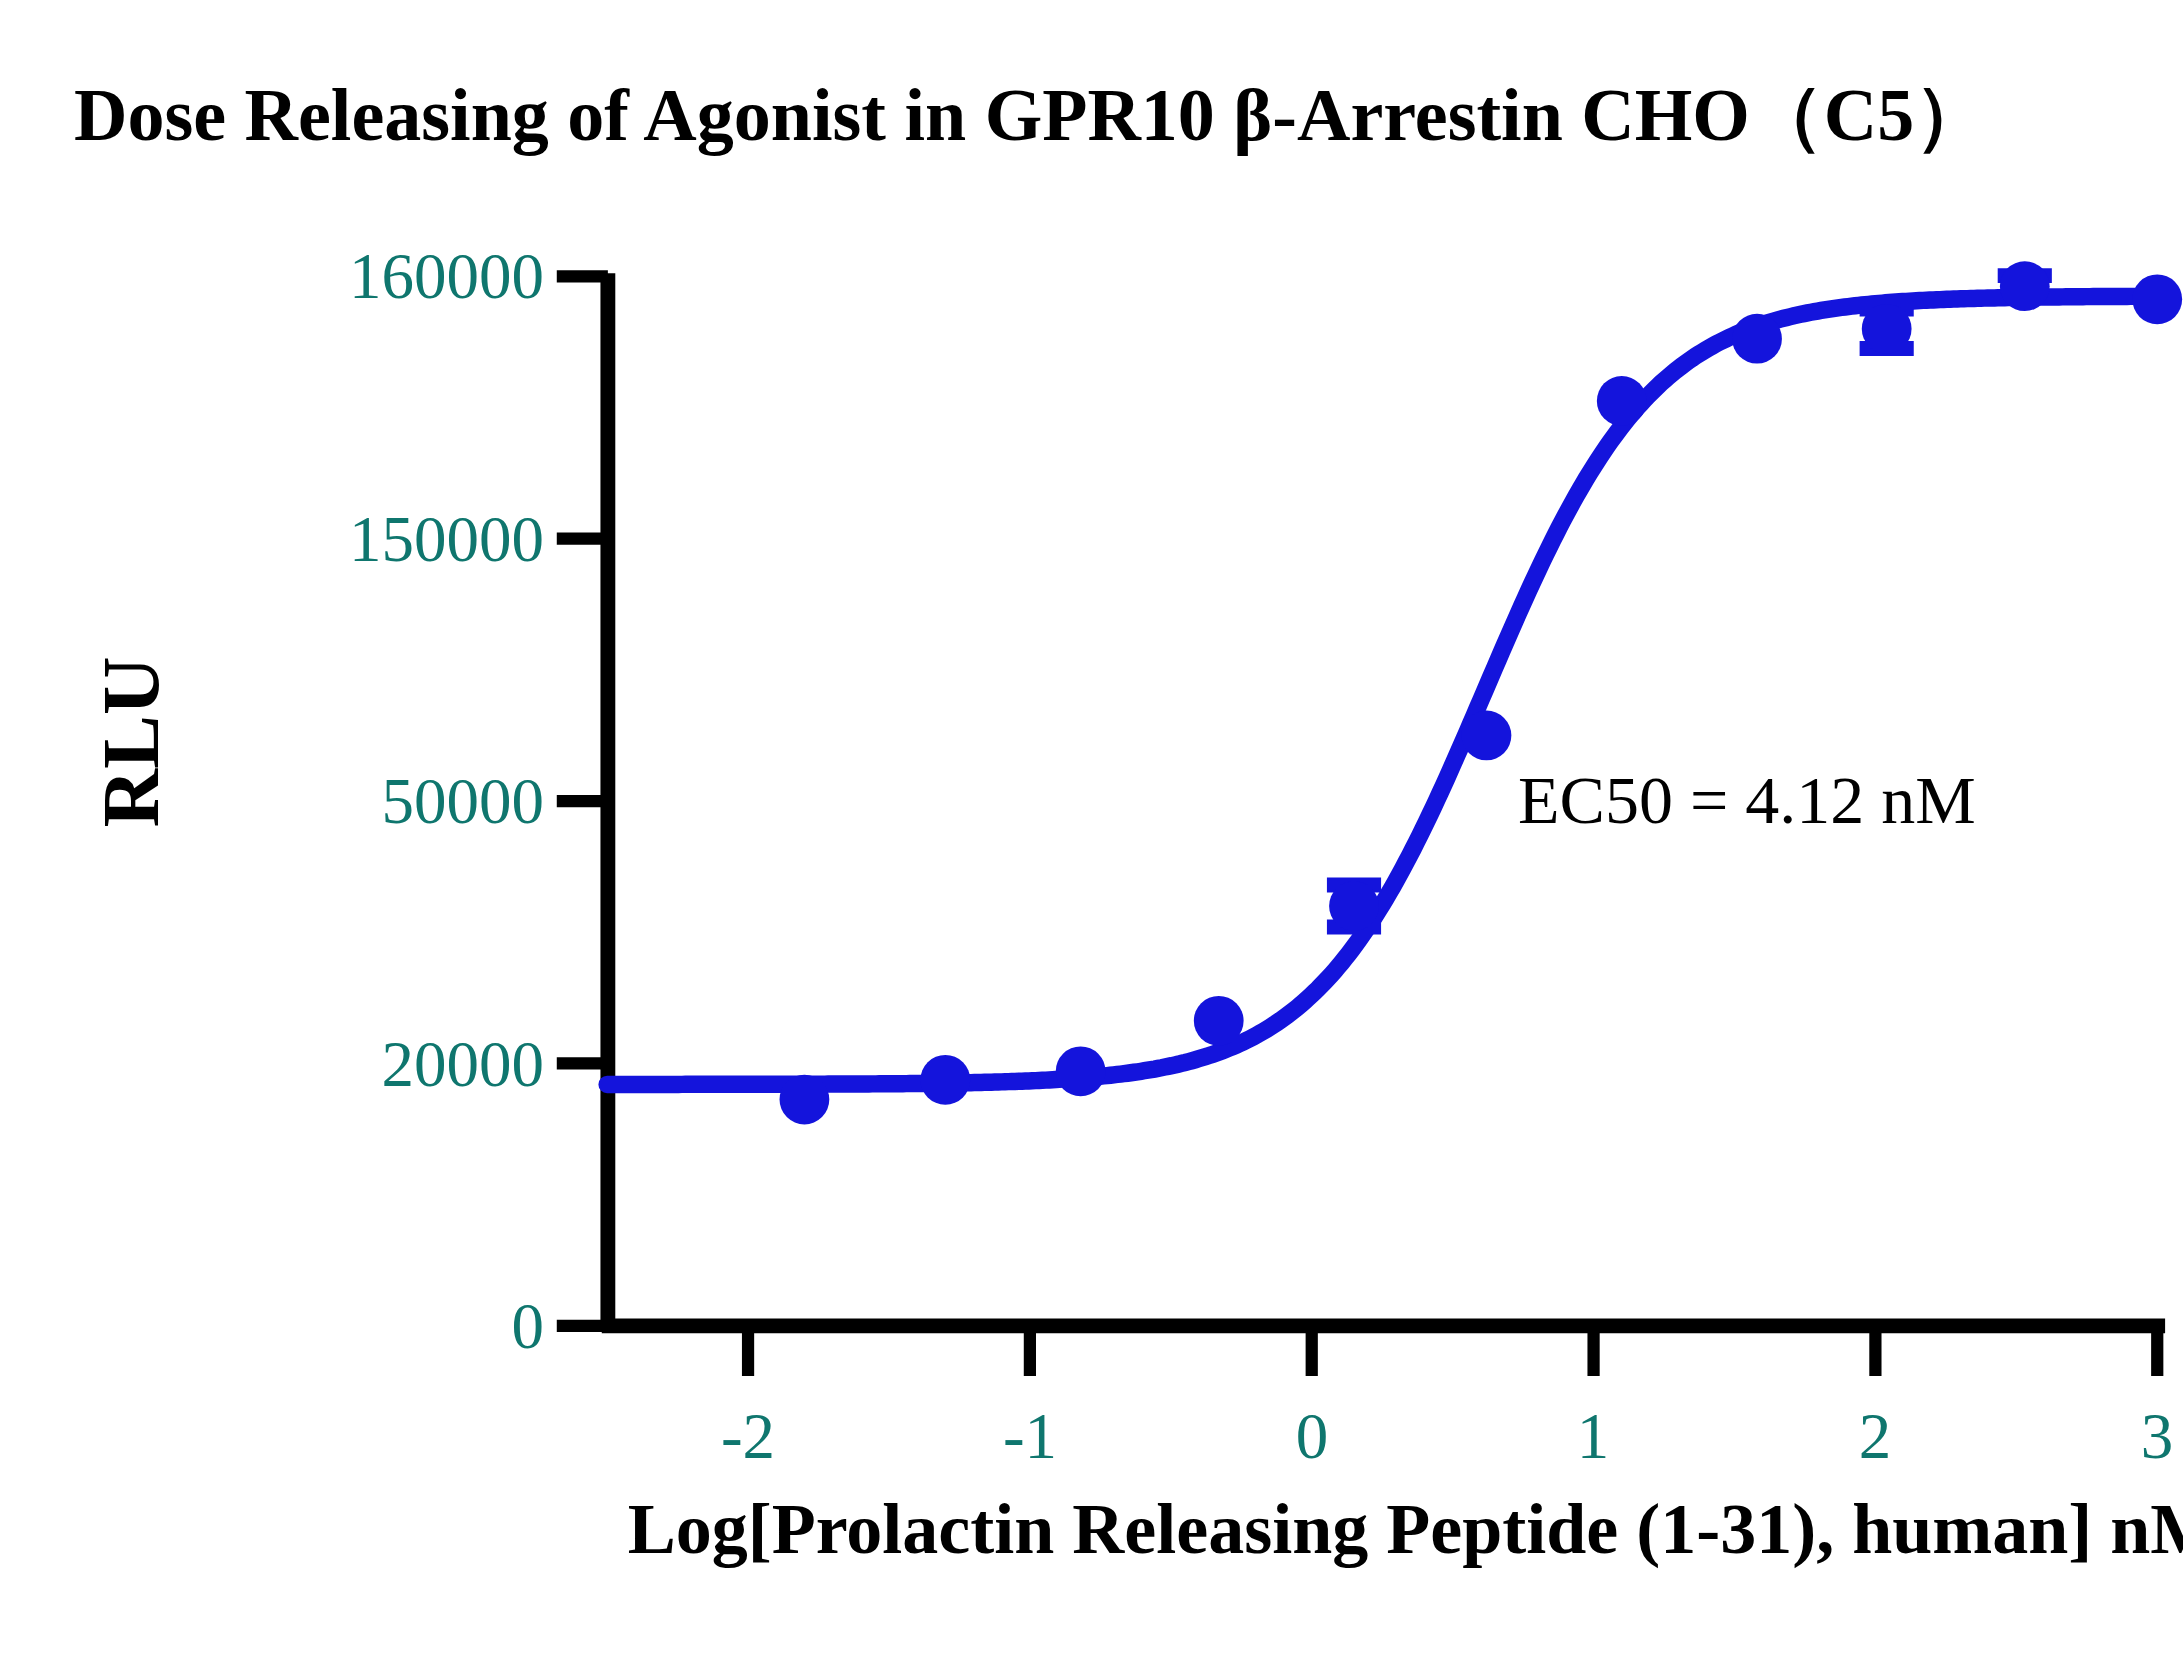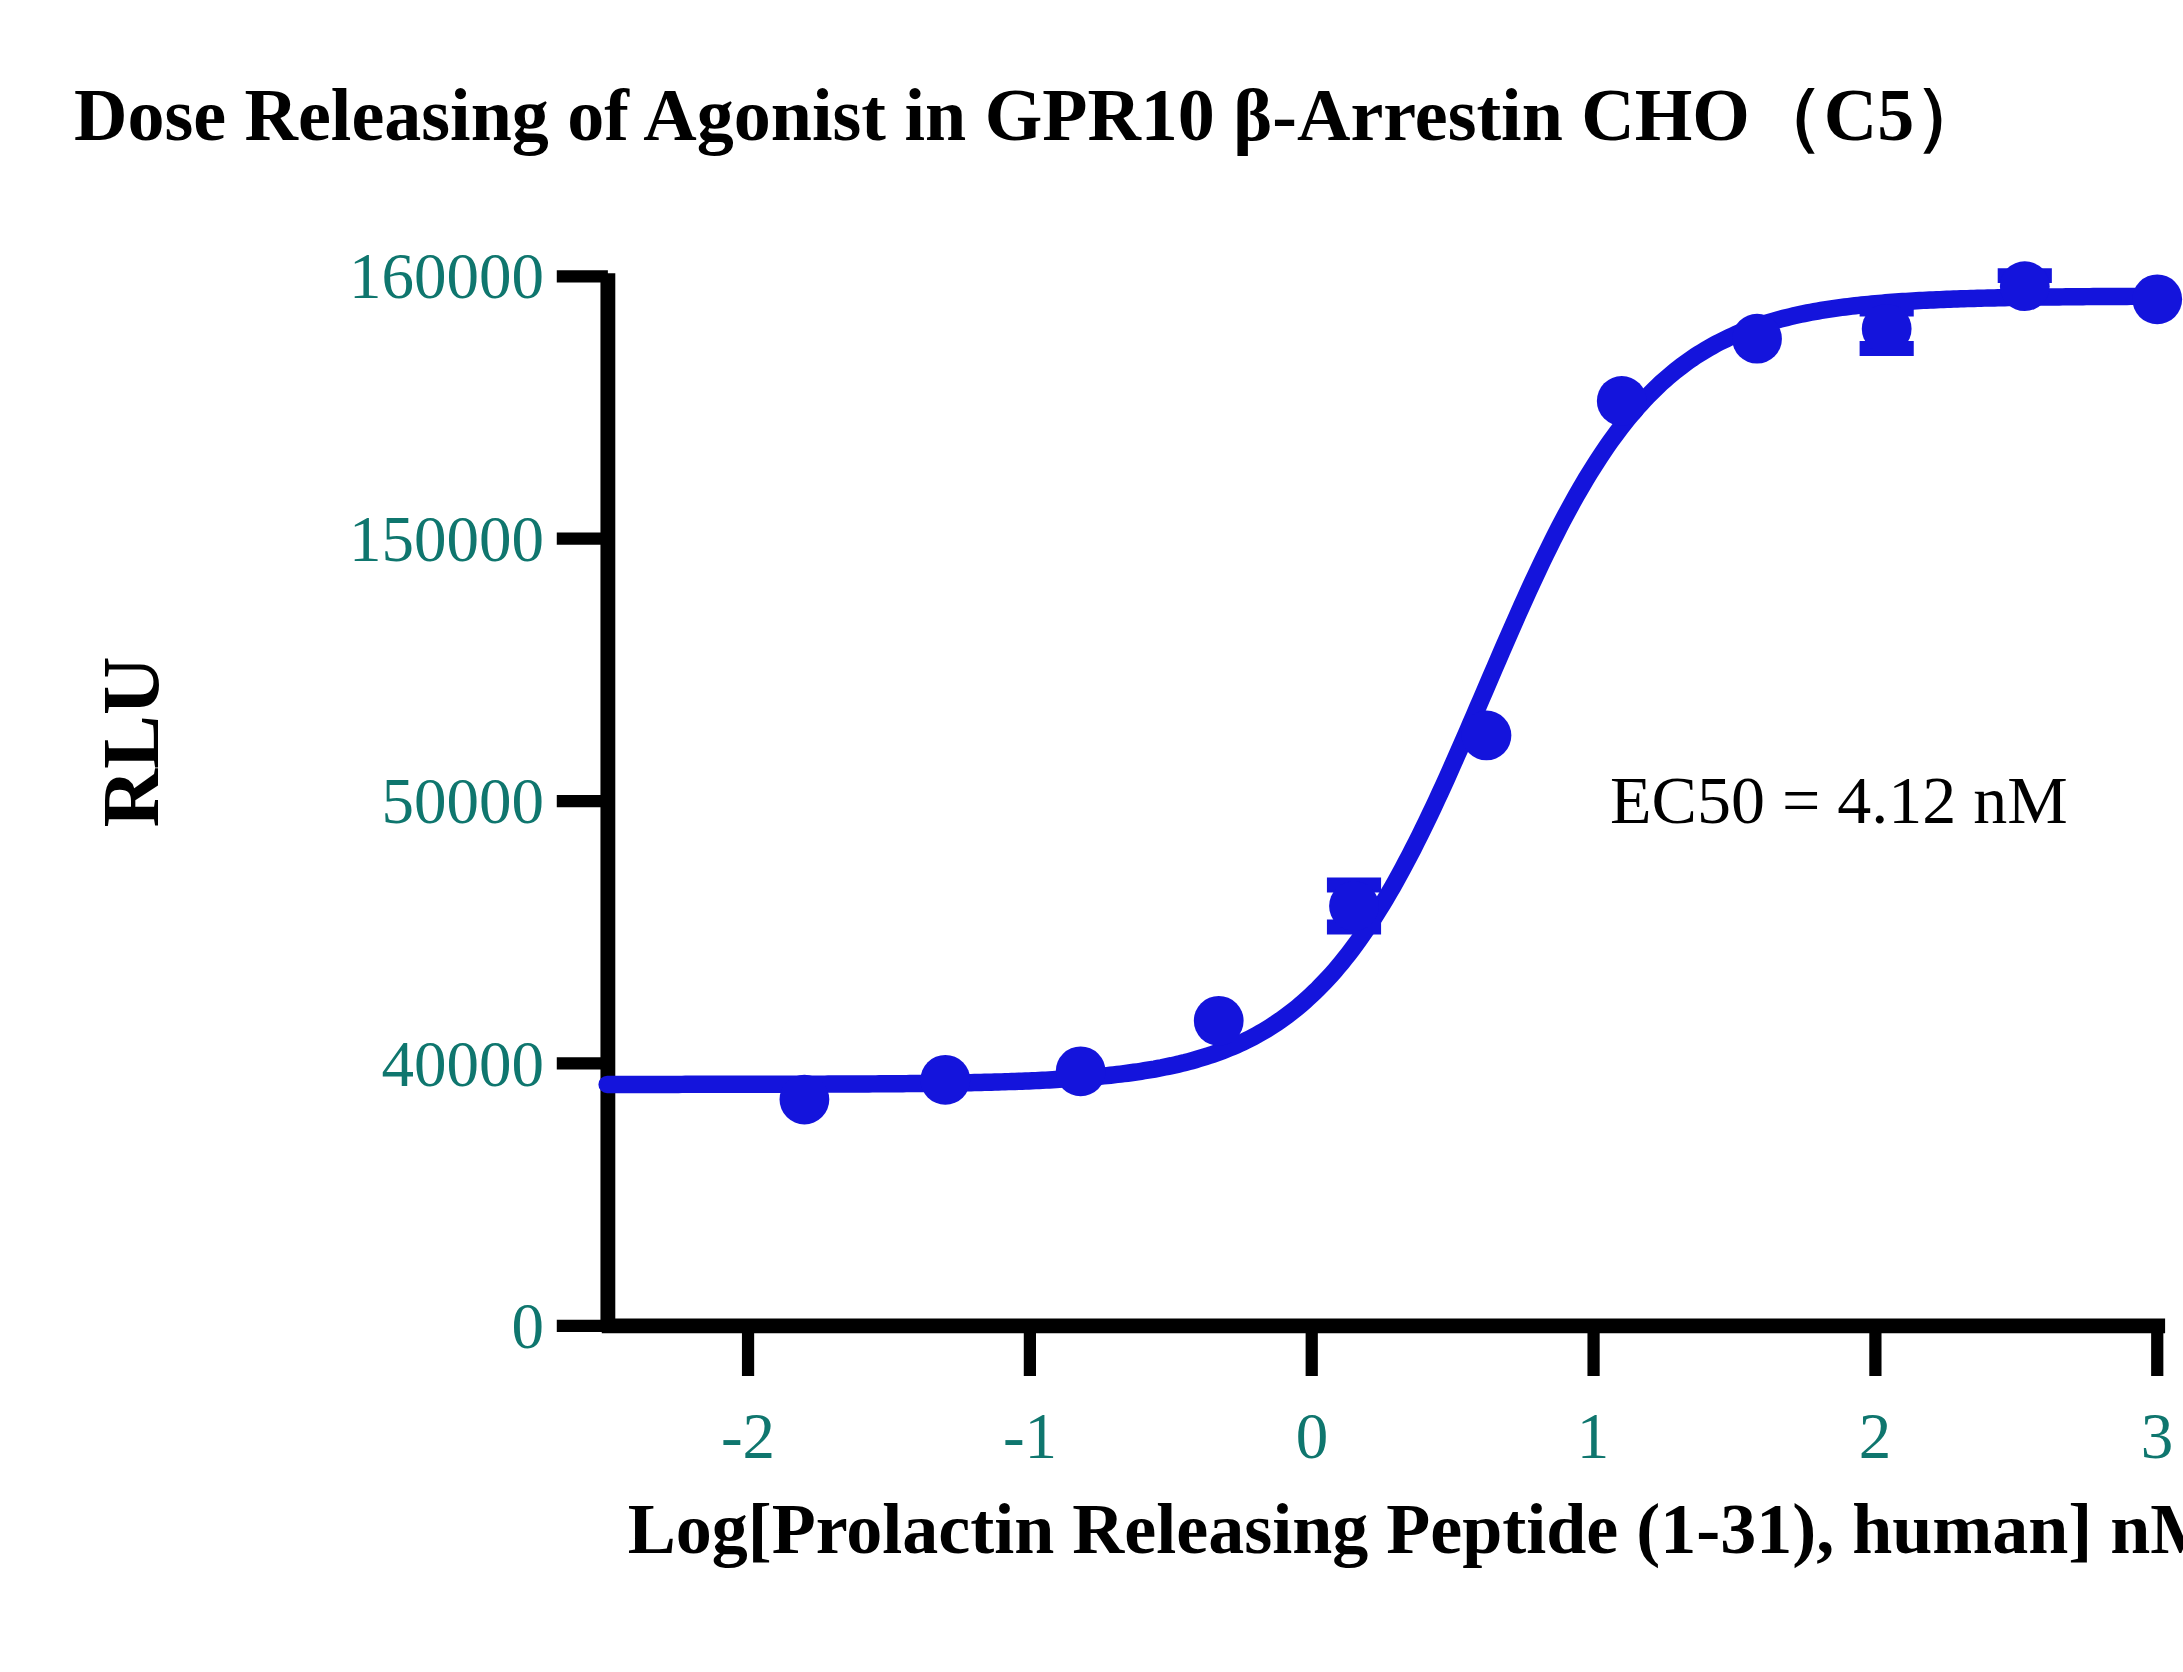--- a/index.html
+++ b/index.html
@@ -32,39 +32,39 @@
   }
 
   #x-axis-title{
     position:absolute;left:1423px;top:1493px;
     transform:translateX(-50%);
     font-family:"Liberation Serif",serif;font-weight:bold;
     font-size:72px;color:#000;white-space:nowrap;line-height:1;
   }
 
   #ec50-annotation{
-    position:absolute;left:1610px;top:766px;
+    position:absolute;left:1518px;top:766px;
     font-family:"Liberation Serif",serif;
     font-size:68px;color:#000;white-space:nowrap;line-height:1;
   }
 </style>
 </head>
 <body>
 
 <div id="figure">
 
   <div id="chart-title">Dose Releasing of Agonist in GPR10 β-Arrestin CHO（C5）</div>
 
   <div id="y-axis-title">RLU</div>
   <div id="x-axis-title">Log[Prolactin Releasing Peptide (1-31), human] nM</div>
   <div id="ec50-annotation">EC50 = 4.12 nM</div>
 
   <div id="tick-labels">
       <div class="axis-tick-label ytick-label" style="right: 2215px; top: 1326px;">0</div>
-      <div class="axis-tick-label ytick-label" style="right: 2215px; top: 1064px;">40000</div>
+      <div class="axis-tick-label ytick-label" style="right: 2215px; top: 1064px;">20000</div>
       <div class="axis-tick-label ytick-label" style="right: 2215px; top: 801px;">50000</div>
       <div class="axis-tick-label ytick-label" style="right: 2215px; top: 539px;">150000</div>
       <div class="axis-tick-label ytick-label" style="right: 2215px; top: 276px;">160000</div>
       <div class="axis-tick-label xtick-label" style="left: 748px; top: 1404px;">-2</div>
       <div class="axis-tick-label xtick-label" style="left: 1030px; top: 1404px;">-1</div>
       <div class="axis-tick-label xtick-label" style="left: 1312px; top: 1404px;">0</div>
       <div class="axis-tick-label xtick-label" style="left: 1593px; top: 1404px;">1</div>
       <div class="axis-tick-label xtick-label" style="left: 1875px; top: 1404px;">2</div>
       <div class="axis-tick-label xtick-label" style="left: 2157px; top: 1404px;">3</div>
     </div>

